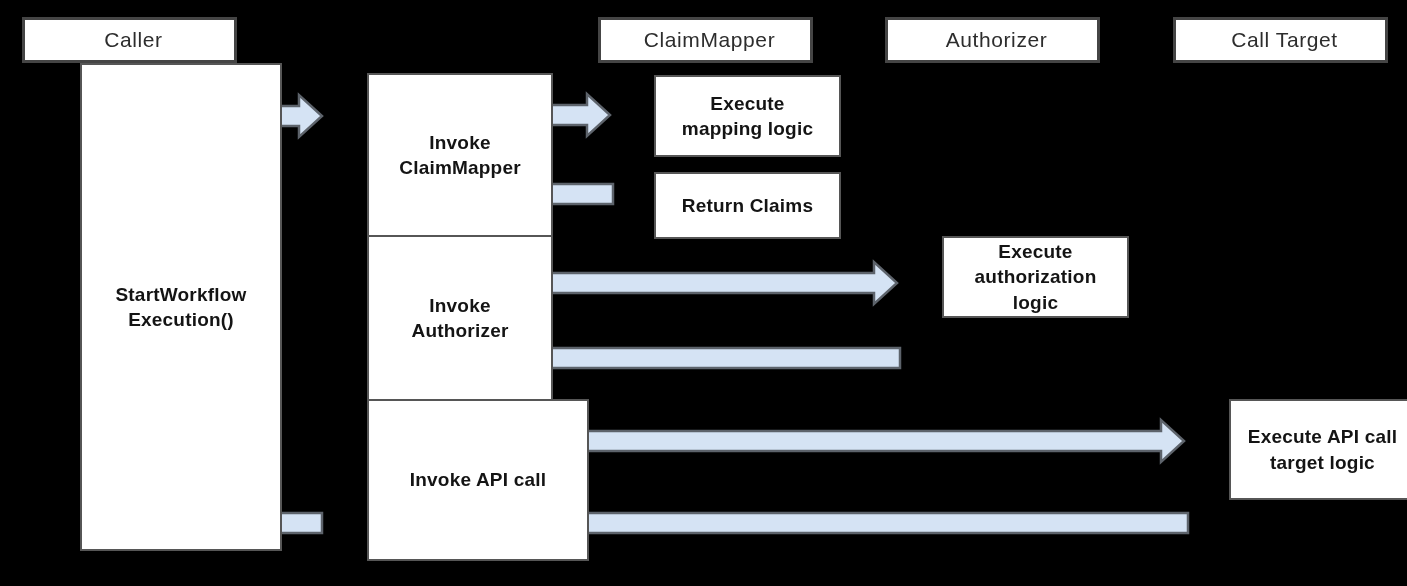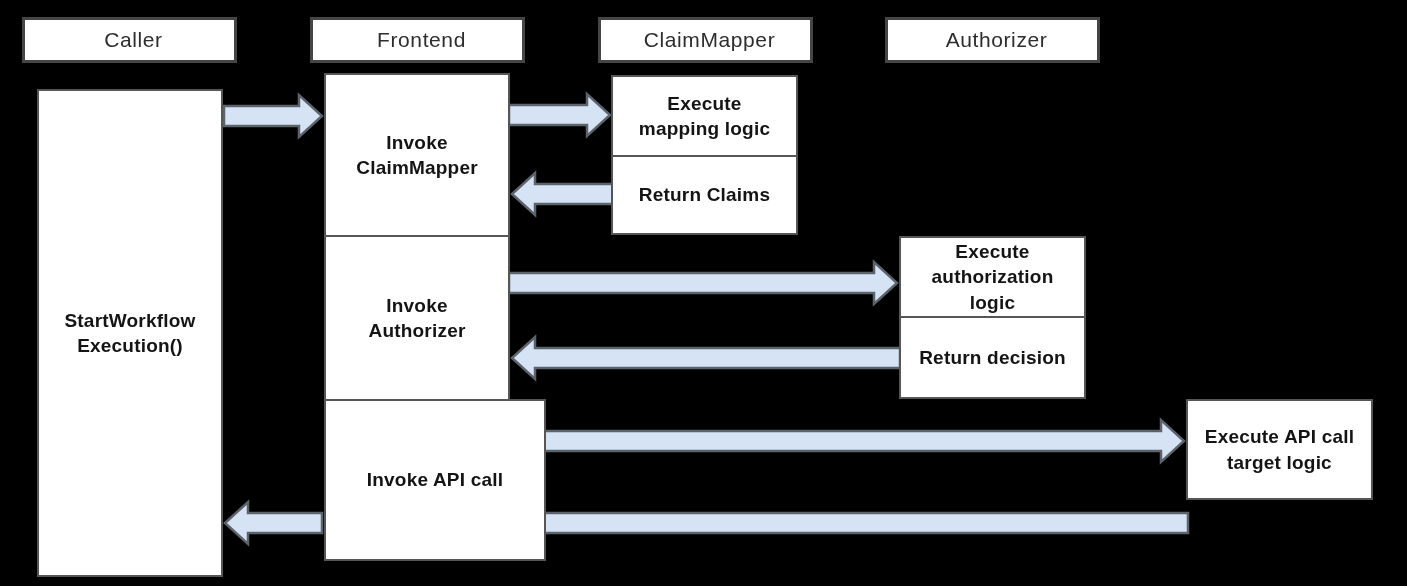--- a/index.html
+++ b/index.html
@@ -47,57 +47,57 @@
     display: flex;
     align-items: center;
     justify-content: center;
     text-align: center;
     white-space: pre-line;
     font-size: 19px;
     font-weight: 700;
     letter-spacing: 0.2px;
     line-height: 1.32;
     color: #141414;
+    margin-left: 43px;
   }
 </style>
 </head>
 <body>
 
 <div class="stage">
 
   <svg id="arrow-layer" class="arrow-layer" viewBox="0 0 1407 586">
       <polygon points="224,106 299,106 299,95 322,116 299,137 299,126 224,126" fill="#d5e3f4" stroke="#5d636b" stroke-width="2.5"></polygon>
       <polygon points="509,105 587,105 587,94 610,115 587,136 587,125 509,125" fill="#d5e3f4" stroke="#5d636b" stroke-width="2.5"></polygon>
       <polygon points="613,184 535,184 535,173 512,194 535,215 535,204 613,204" fill="#d5e3f4" stroke="#5d636b" stroke-width="2.5"></polygon>
       <polygon points="509,273 874,273 874,262 897,283 874,304 874,293 509,293" fill="#d5e3f4" stroke="#5d636b" stroke-width="2.5"></polygon>
       <polygon points="900,348 535,348 535,337 512,358 535,379 535,368 900,368" fill="#d5e3f4" stroke="#5d636b" stroke-width="2.5"></polygon>
       <polygon points="509,431 1161,431 1161,420 1184,441 1161,462 1161,451 509,451" fill="#d5e3f4" stroke="#5d636b" stroke-width="2.5"></polygon>
       <polygon points="1188,513 535,513 535,502 512,523 535,544 535,533 1188,533" fill="#d5e3f4" stroke="#5d636b" stroke-width="2.5"></polygon>
       <polygon points="322,513 248,513 248,502 225,523 248,544 248,533 322,533" fill="#d5e3f4" stroke="#5d636b" stroke-width="2.5"></polygon>
     </svg>
 
   <div class="lane-header" style="left:22px">Caller</div>
-  <div class="lane-header" style="left:310px">Frontend</div>
   <div class="lane-header" style="left:598px">ClaimMapper</div>
   <div class="lane-header" style="left:885px">Authorizer</div>
+  <div class="lane-header" style="left:1173px">Call Target</div>
 
-  <div class="box" style="left:37px; top:89px; width:186px; height:488px">StartWorkflow
+  <div class="box" style="left:37px; top:63px; width:202px; height:488px">StartWorkflow
 Execution()</div>
 
   <div class="box" style="left:324px; top:73px; width:186px; height:164px">Invoke
 ClaimMapper</div>
   <div class="box" style="left:324px; top:235px; width:186px; height:166px">Invoke
 Authorizer</div>
   <div class="box" style="left:324px; top:399px; width:222px; height:162px">Invoke API call</div>
 
   <div class="box" style="left:611px; top:75px; width:187px; height:82px">Execute
 mapping logic</div>
-  <div class="box" style="left:611px; top:155px; width:187px; height:80px">Return Claims</div>
+  <div class="box" style="left:611px; top:172px; width:187px; height:67px">Return Claims</div>
 
   <div class="box" style="left:899px; top:236px; width:187px; height:82px">Execute
 authorization
 logic</div>
-  <div class="box" style="left:899px; top:316px; width:187px; height:83px">Return decision</div>
 
   <div class="box" style="left:1186px; top:399px; width:187px; height:101px">Execute API call
 target logic</div>
 
 </div>
 
 </body></html>

